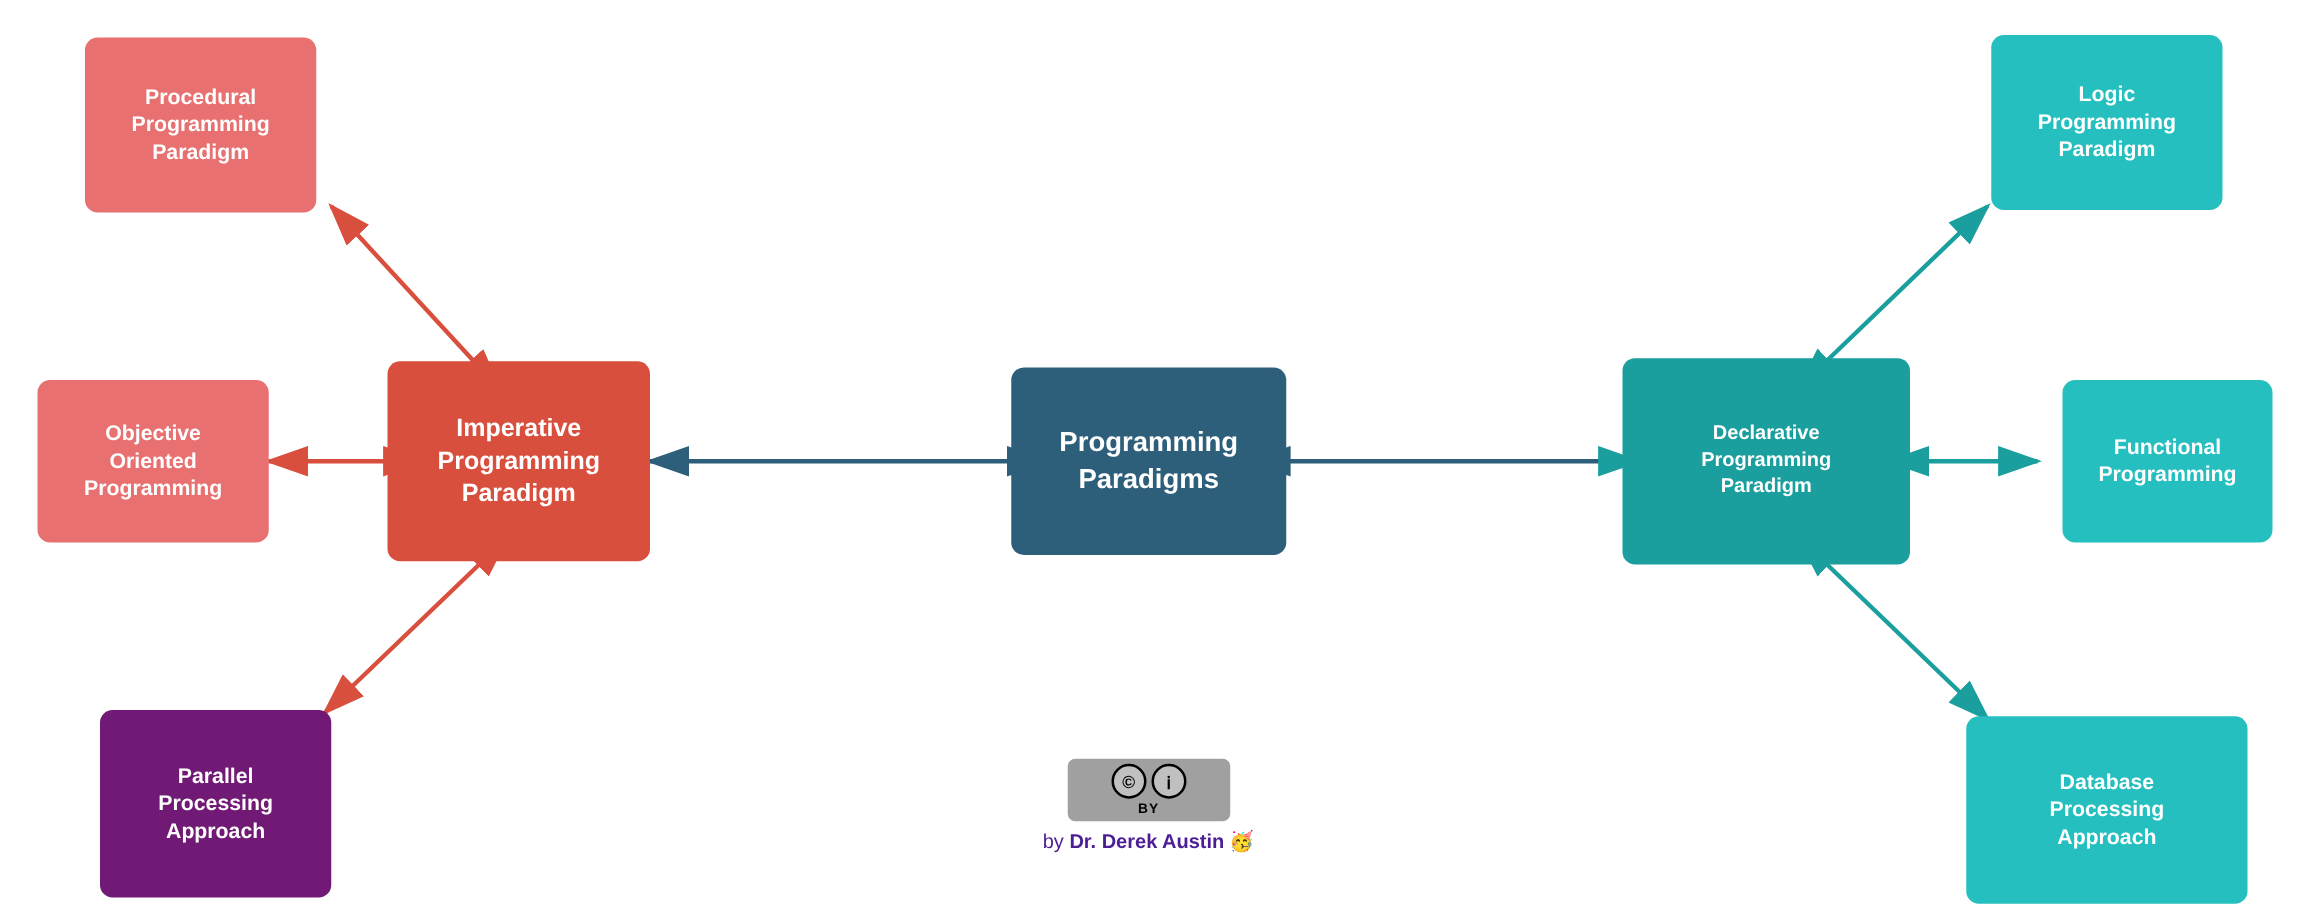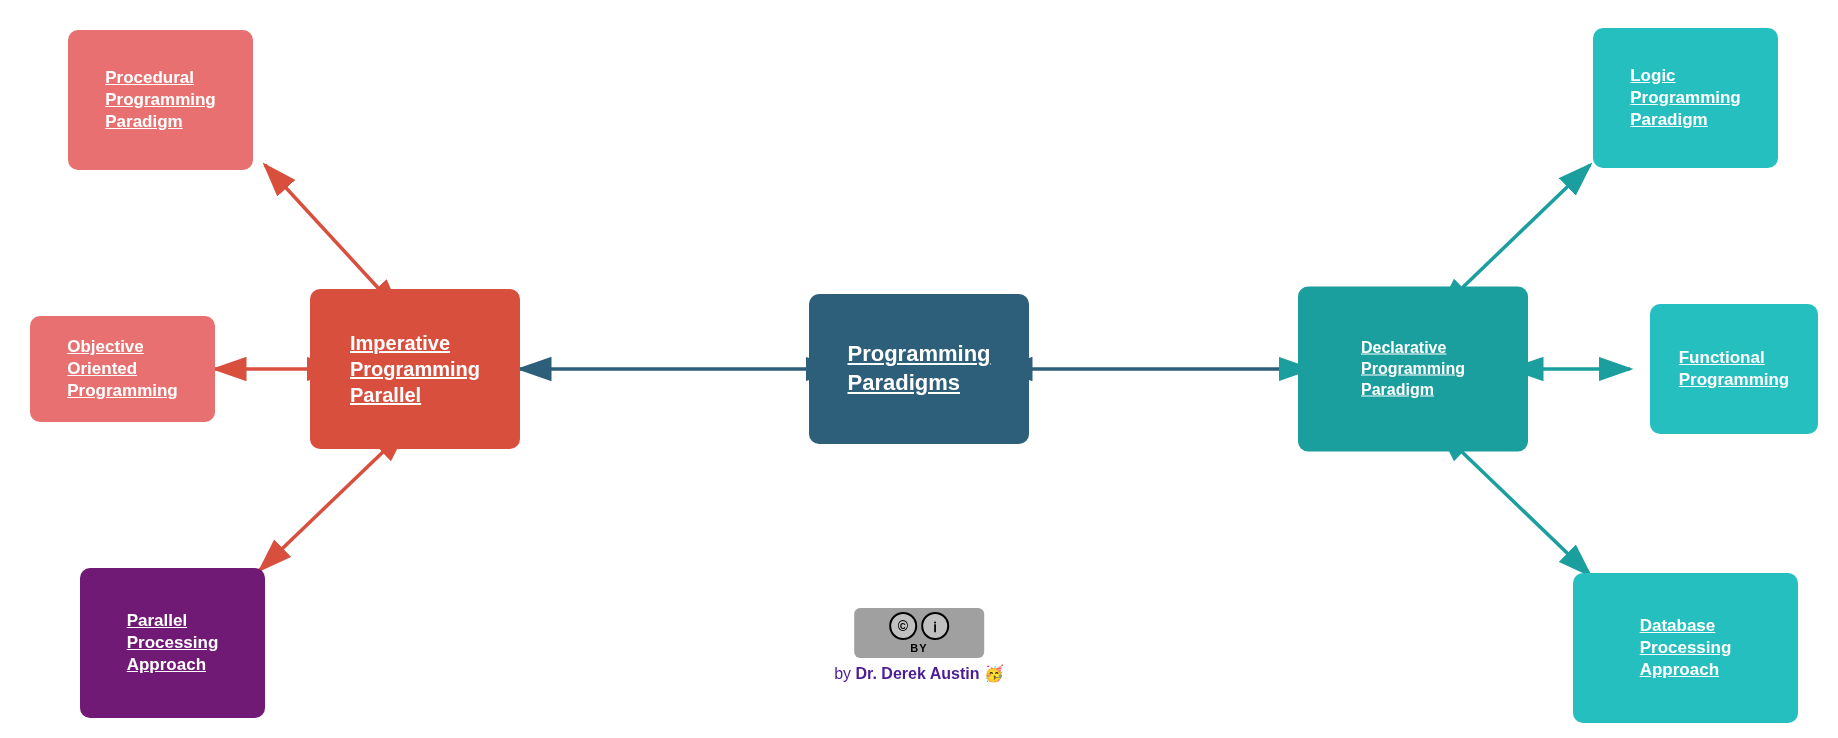--- a/index.html
+++ b/index.html
@@ -25,26 +25,25 @@
       height: 100%;
       pointer-events: none;
     }
 
     .node {
       position: absolute;
       border-radius: 10px;
       display: flex;
       align-items: center;
       justify-content: center;
-      text-align: left;
+      text-align: center;
       font-weight: bold;
       color: white;
       padding: 28px 16px;
       line-height: 1.3;
-      text-decoration: underline;
     }
 
     
     .node-center {
       background-color: #2e5f7a;
       width: 220px;
       height: 150px;
       font-size: 22px;
       left: 50%;
       top: 50%;
@@ -79,21 +78,21 @@
       width: 185px;
       height: 140px;
       font-size: 17px;
       left: 68px;
       top: 30px;
     }
 
     .node-oop {
       background-color: #e87070;
       width: 185px;
-      height: 106px;
+      height: 130px;
       font-size: 17px;
       left: 30px;
       top: 50%;
       transform: translateY(-50%);
     }
 
     .node-parallel {
       background-color: #701a75;
       width: 185px;
       height: 150px;
@@ -243,21 +242,21 @@
   </svg>
 
   <div class="node node-center">
     <span style="white-space:pre-line; font-size:22px; font-weight:bold;">Programming
 Paradigms</span>
   </div>
 
   <div class="node node-imperative">
     <span style="white-space:pre-line;">Imperative
 Programming
-Parallel</span>
+Paradigm</span>
   </div>
 
   <div class="node node-declarative">
     <span style="white-space:pre-line;">Declarative
 Programming
 Paradigm</span>
   </div>
 
   <div class="node node-procedural">
     <span style="white-space:pre-line;">Procedural

